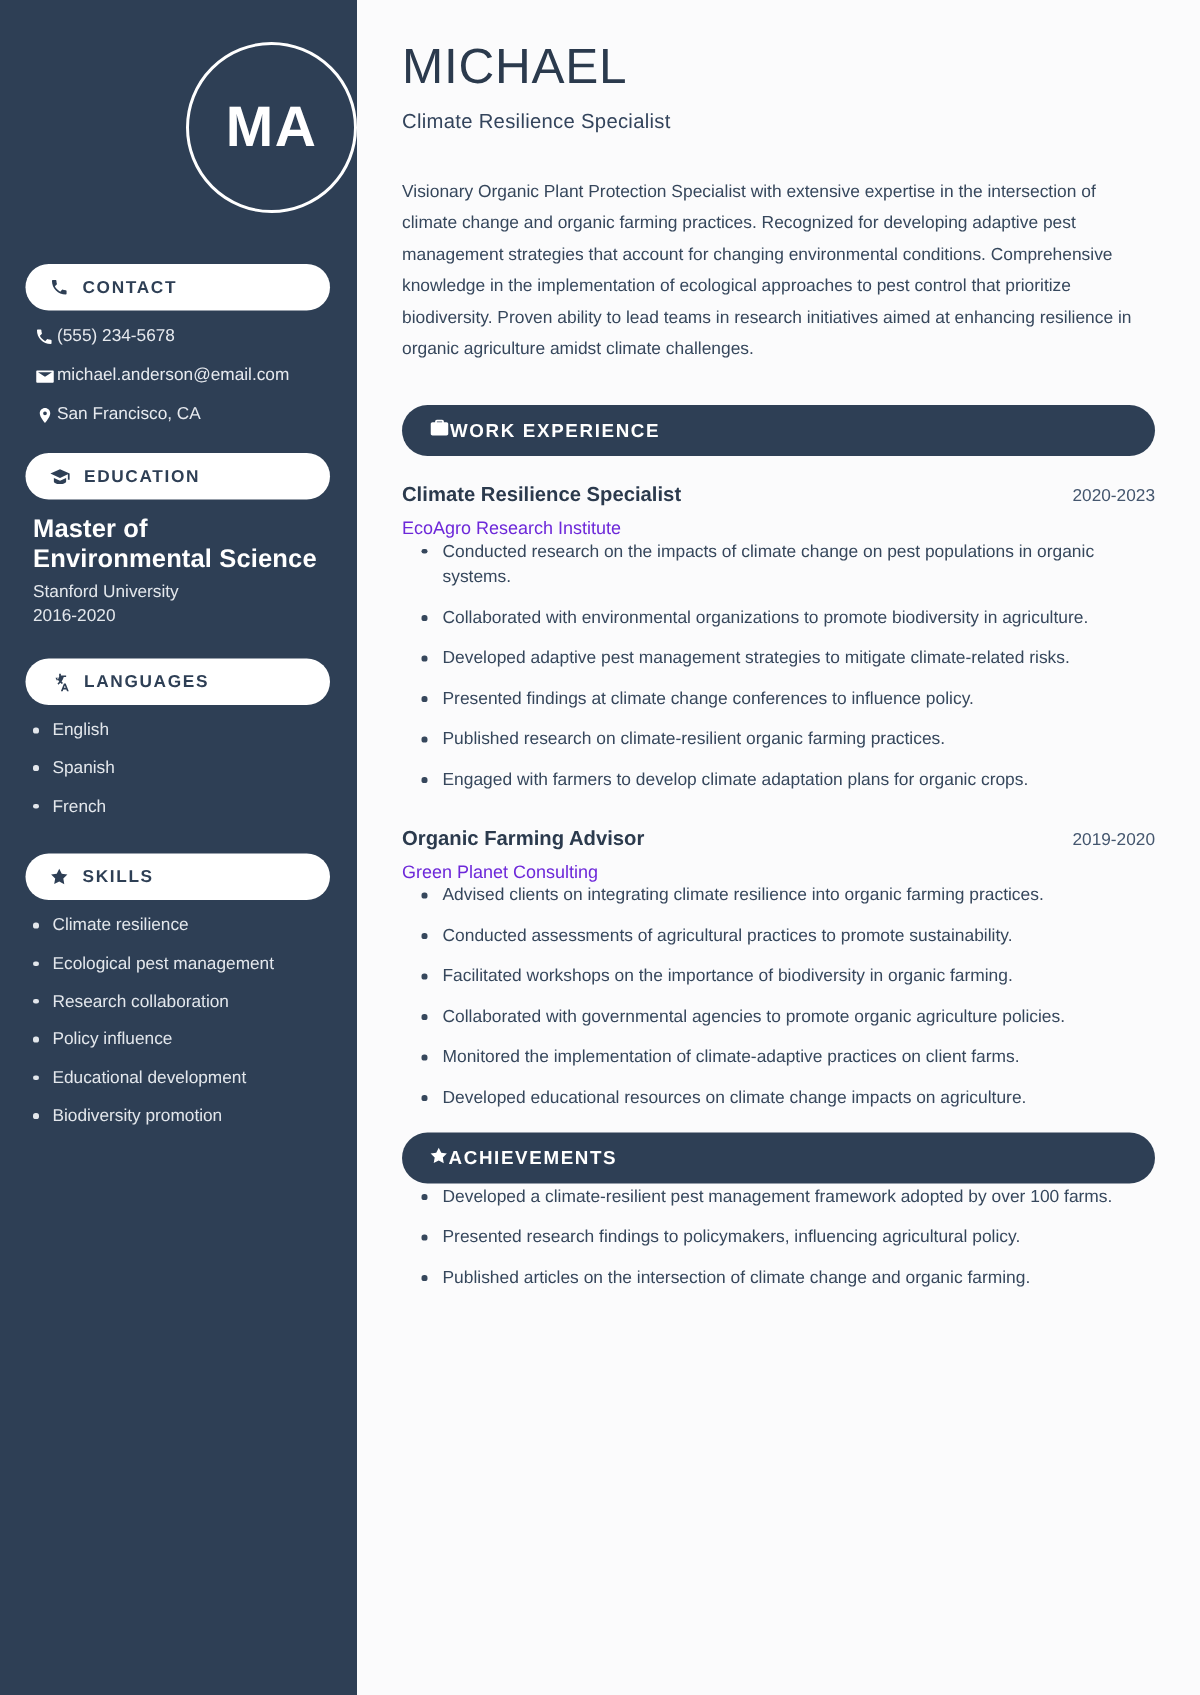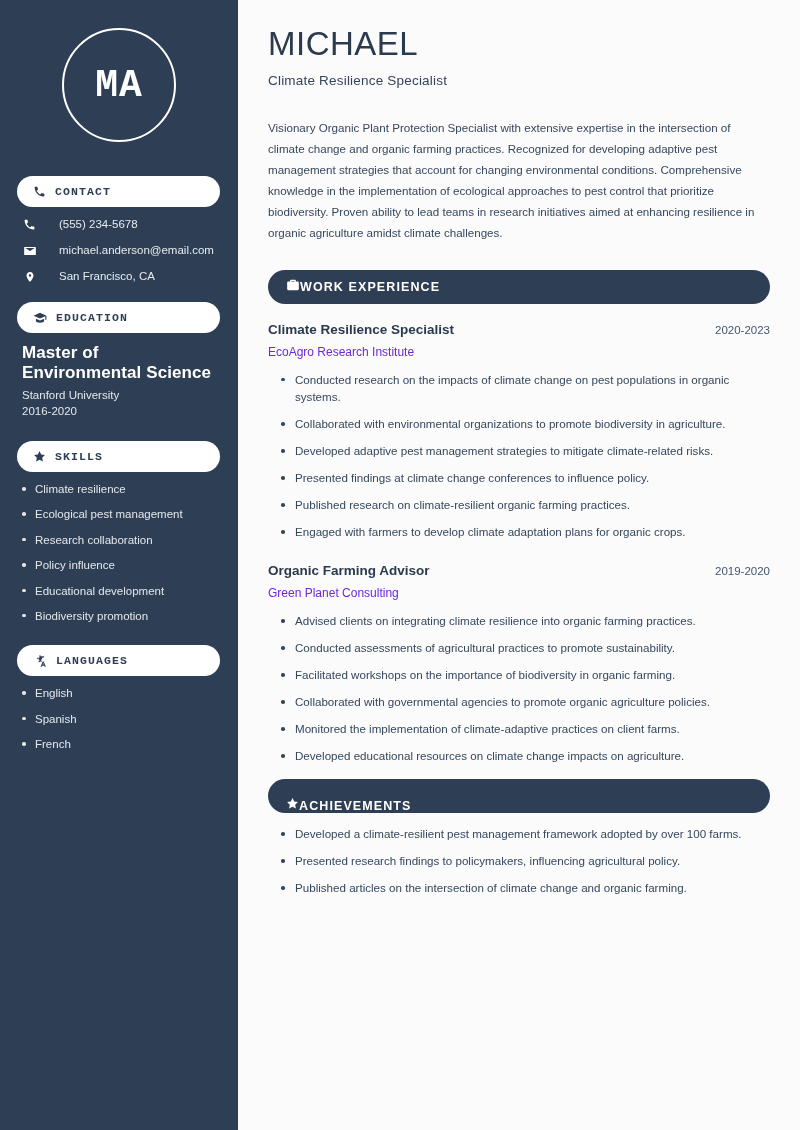--- a/index.html
+++ b/index.html
@@ -22,24 +22,23 @@
   .sidebar {
     width: 238px;
     background: #2e3f55;
     color: #ffffff;
     padding: 0 0 20px 0;
     flex: 0 0 238px;
     position: relative;
   }
   .avatar-wrap {
     display: flex;
-    justify-content: center;
+    justify-content: flex-end;
     margin-top: 28px;
     margin-bottom: 34px;
-    font-family: Liberation Mono, monospace;
   }
   .avatar {
     width: 114px;
     height: 114px;
     border-radius: 50%;
     border: 2px solid #ffffff;
     display: flex;
     align-items: center;
     justify-content: center;
     font-size: 38px;
@@ -53,30 +52,29 @@
     color: #2e3f55;
     border-radius: 16px;
     height: 31px;
     display: flex;
     align-items: center;
     padding: 0 16px;
     gap: 9px;
     font-size: 11.5px;
     font-weight: 700;
     letter-spacing: 1.1px;
-    font-family: Liberation Mono, monospace;
   }
   .side-pill svg { display: block; }
   .side-section { margin-bottom: 18px; }
   .side-body { padding: 10px 18px 0 22px; }
 
   .contact-row {
     display: flex;
     align-items: center;
-    gap: 22px;
+    gap: 1px;
     font-size: 11.5px;
     color: #e7eaef;
     margin-bottom: 11px;
     line-height: 1.3;
   }
   .contact-row .ico {
     width: 15px; height: 15px;
     display: flex; align-items: center; justify-content: center;
     flex: 0 0 15px;
   }
@@ -165,21 +163,21 @@
     font-size: 11.5px;
     color: #44566e;
   }
   .job-company {
     margin-top: 8px;
     font-size: 12px;
     color: #6d28d9;
   }
   ul.main-list {
     list-style: none;
-    margin-top: 12px;
+    margin-top: 0;
     padding-left: 13px;
   }
   ul.main-list li {
     font-size: 11.6px;
     color: #36475c;
     line-height: 1.55;
     margin-bottom: 9px;
     position: relative;
     padding-left: 14px;
   }
@@ -251,20 +249,38 @@
         </span>
         <span>EDUCATION</span>
       </div>
       <div class="side-body">
         <div class="edu-degree">Master of Environmental Science</div>
         <div class="edu-school">Stanford University</div>
         <div class="edu-years">2016-2020</div>
       </div>
     </section>
 
+    <section class="side-section" style="margin-top:22px;">
+      <div class="side-pill">
+        <span>
+          <svg width="14" height="14" viewBox="0 0 24 24" fill="#2e3f55">
+              <path d="M4 4h7v2H8.6c.5 2 1.5 3.7 2.6 5-.6.7-1.3 1.3-2 1.8l.7 1.8c1-.6 1.9-1.4 2.7-2.3.5.6 1.1 1.1 1.7 1.6l.9-1.7c-.5-.4-1-.8-1.4-1.3 1.2-1.5 2.1-3.3 2.5-5.1H19V4h-6V2h-2v2H4zm6.6 2c-.4 1.5-1.1 2.9-2 4-.7-.9-1.3-2.1-1.7-3.4l3.7-.6zM16.5 13 13 22h2l.8-2h3.4l.8 2h2l-3.5-9h-2zm1 2.4 1 2.6h-2l1-2.6z"></path>
+            </svg>
+        </span>
+        <span>LANGUAGES</span>
+      </div>
+      <div class="side-body">
+        <ul class="side-list">
+          <li>English</li>
+          <li>Spanish</li>
+          <li>French</li>
+        </ul>
+      </div>
+    </section>
+
     <section class="side-section" style="margin-top:24px;">
       <div class="side-pill">
         <span>
           <svg width="13" height="13" viewBox="0 0 24 24" fill="#2e3f55">
               <path d="m12 2 3.1 6.3 6.9 1-5 4.9 1.2 6.9L12 17.8 5.8 21l1.2-6.9-5-4.9 6.9-1L12 2z"></path>
             </svg>
         </span>
         <span>SKILLS</span>
       </div>
       <div class="side-body">
@@ -272,38 +288,20 @@
           <li>Climate resilience</li>
           <li>Ecological pest management</li>
           <li>Research collaboration</li>
           <li>Policy influence</li>
           <li>Educational development</li>
           <li>Biodiversity promotion</li>
         </ul>
       </div>
     </section>
 
-    <section class="side-section" style="margin-top:22px;">
-      <div class="side-pill">
-        <span>
-          <svg width="14" height="14" viewBox="0 0 24 24" fill="#2e3f55">
-              <path d="M4 4h7v2H8.6c.5 2 1.5 3.7 2.6 5-.6.7-1.3 1.3-2 1.8l.7 1.8c1-.6 1.9-1.4 2.7-2.3.5.6 1.1 1.1 1.7 1.6l.9-1.7c-.5-.4-1-.8-1.4-1.3 1.2-1.5 2.1-3.3 2.5-5.1H19V4h-6V2h-2v2H4zm6.6 2c-.4 1.5-1.1 2.9-2 4-.7-.9-1.3-2.1-1.7-3.4l3.7-.6zM16.5 13 13 22h2l.8-2h3.4l.8 2h2l-3.5-9h-2zm1 2.4 1 2.6h-2l1-2.6z"></path>
-            </svg>
-        </span>
-        <span>LANGUAGES</span>
-      </div>
-      <div class="side-body">
-        <ul class="side-list">
-          <li>English</li>
-          <li>Spanish</li>
-          <li>French</li>
-        </ul>
-      </div>
-    </section>
-
   </aside>
 
   <main class="main">
 
     <h1 class="name">
       <span>MICHAEL</span><br>
     </h1>
     <div class="job-title">Climate Resilience Specialist</div>
 
     <p class="summary">Visionary Organic Plant Protection Specialist with extensive expertise in the intersection of climate change and organic farming practices. Recognized for developing adaptive pest management strategies that account for changing environmental conditions. Comprehensive knowledge in the implementation of ecological approaches to pest control that prioritize biodiversity. Proven ability to lead teams in research initiatives aimed at enhancing resilience in organic agriculture amidst climate challenges.</p>
@@ -342,21 +340,21 @@
       <ul class="main-list">
         <li>Advised clients on integrating climate resilience into organic farming practices.</li>
         <li>Conducted assessments of agricultural practices to promote sustainability.</li>
         <li>Facilitated workshops on the importance of biodiversity in organic farming.</li>
         <li>Collaborated with governmental agencies to promote organic agriculture policies.</li>
         <li>Monitored the implementation of climate-adaptive practices on client farms.</li>
         <li>Developed educational resources on climate change impacts on agriculture.</li>
       </ul>
     </section>
 
-    <div class="main-pill" style="margin-top:14px;align-items:flex-end;">
+    <div class="main-pill" style="margin-top:14px;">
       <span>
         <svg width="13" height="13" viewBox="0 0 24 24" fill="#ffffff">
             <path d="m12 2 3.1 6.3 6.9 1-5 4.9 1.2 6.9L12 17.8 5.8 21l1.2-6.9-5-4.9 6.9-1L12 2z"></path>
           </svg>
       </span>
       <span>ACHIEVEMENTS</span>
     </div>
 
     <ul class="main-list ach-list">
       <li>Developed a climate-resilient pest management framework adopted by over 100 farms.</li>

